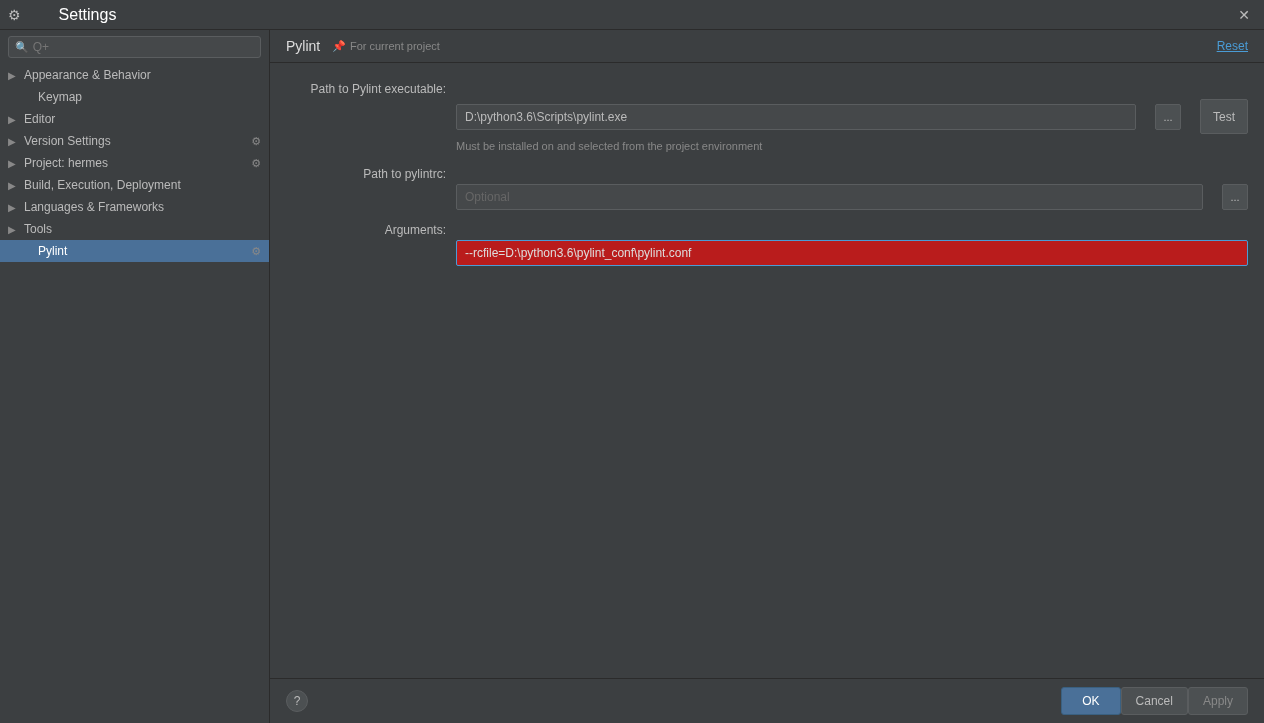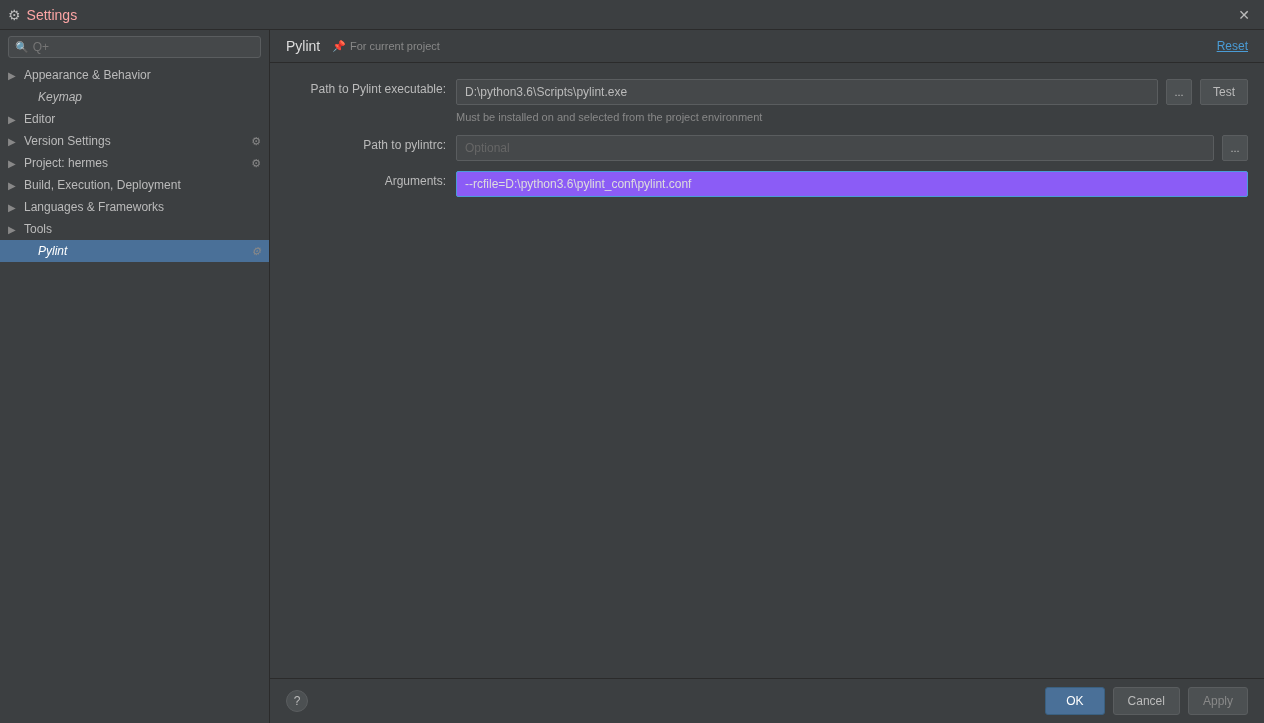--- a/index.html
+++ b/index.html
@@ -22,22 +22,23 @@
       border-bottom: 1px solid #2b2b2b;
       height: 30px;
       padding: 0 8px;
     }
     .title-bar-left {
       display: flex;
       align-items: center;
       gap: 6px;
     }
     .title-bar-title {
-      font-size: 14px;
-      color: #fca5a5;
+      font-size: 16px;
+      color: #ffffff;
+      margin-left: 32px;
     }
     .title-bar-close {
       cursor: pointer;
       color: #bbbbbb;
       font-size: 14px;
       background: none;
       border: none;
       padding: 2px 6px;
       line-height: 1;
     }
@@ -100,21 +101,21 @@
       font-size: 10px;
       color: #888;
       width: 12px;
     }
     .sidebar-item .item-label { flex: 1; }
     .sidebar-item .item-icon {
       font-size: 11px;
       color: #888;
       margin-left: 4px;
     }
-    .sidebar-item.indent1 { padding-left: 22px; font-style: italic; }
+    .sidebar-item.indent1 { padding-left: 22px; }
 
     
     .content-area {
       flex: 1;
       background: #3c3f41;
       display: flex;
       flex-direction: column;
       overflow: hidden;
     }
 
@@ -171,58 +172,59 @@
       color: #bbbbbb;
       font-size: 12px;
       text-align: right;
       padding-right: 10px;
       padding-top: 3px;
     }
 
     .form-input-group {
       display: flex;
       align-items: center;
-      gap: 8px;
+      gap: 19px;
       flex: 1;
+      margin-top: 20px;
     }
 
     .form-input {
       flex: 1;
       background: #45484a;
       border: 1px solid #5a5d5f;
       border-radius: 2px;
       padding: 4px 8px;
       color: #bbbbbb;
       font-size: 12px;
       outline: none;
       height: 26px;
     }
     .form-input.active-field {
-      background: #8b5cf6;
+      background: #b91c1c;
       border: 1px solid #4a9cd6;
       color: #dddddd;
     }
     .form-input::placeholder { color: #666; }
 
     .browse-btn {
       width: 26px;
       height: 26px;
       background: #4c5052;
       border: 1px solid #5a5d5f;
       border-radius: 2px;
       color: #bbbbbb;
       cursor: pointer;
       display: flex;
       align-items: center;
       justify-content: center;
       font-size: 11px;
     }
 
     .test-btn {
-      height: 26px;
+      height: 35px;
       background: #4c5052;
       border: 1px solid #5a5d5f;
       border-radius: 2px;
       color: #bbbbbb;
       cursor: pointer;
       padding: 0 12px;
       font-size: 12px;
     }
 
     .hint-text {
@@ -250,21 +252,20 @@
       background: #4c5052;
       color: #bbbbbb;
       cursor: pointer;
       font-size: 12px;
       display: flex;
       align-items: center;
       justify-content: center;
     }
     .bottom-buttons {
       display: flex;
-      gap: 8px;
       padding-left: 16px;
     }
     .btn-ok {
       background: #4a7098;
       border: 1px solid #3a6080;
       color: #ffffff;
       padding: 4px 20px;
       border-radius: 3px;
       cursor: pointer;
       font-size: 12px;

